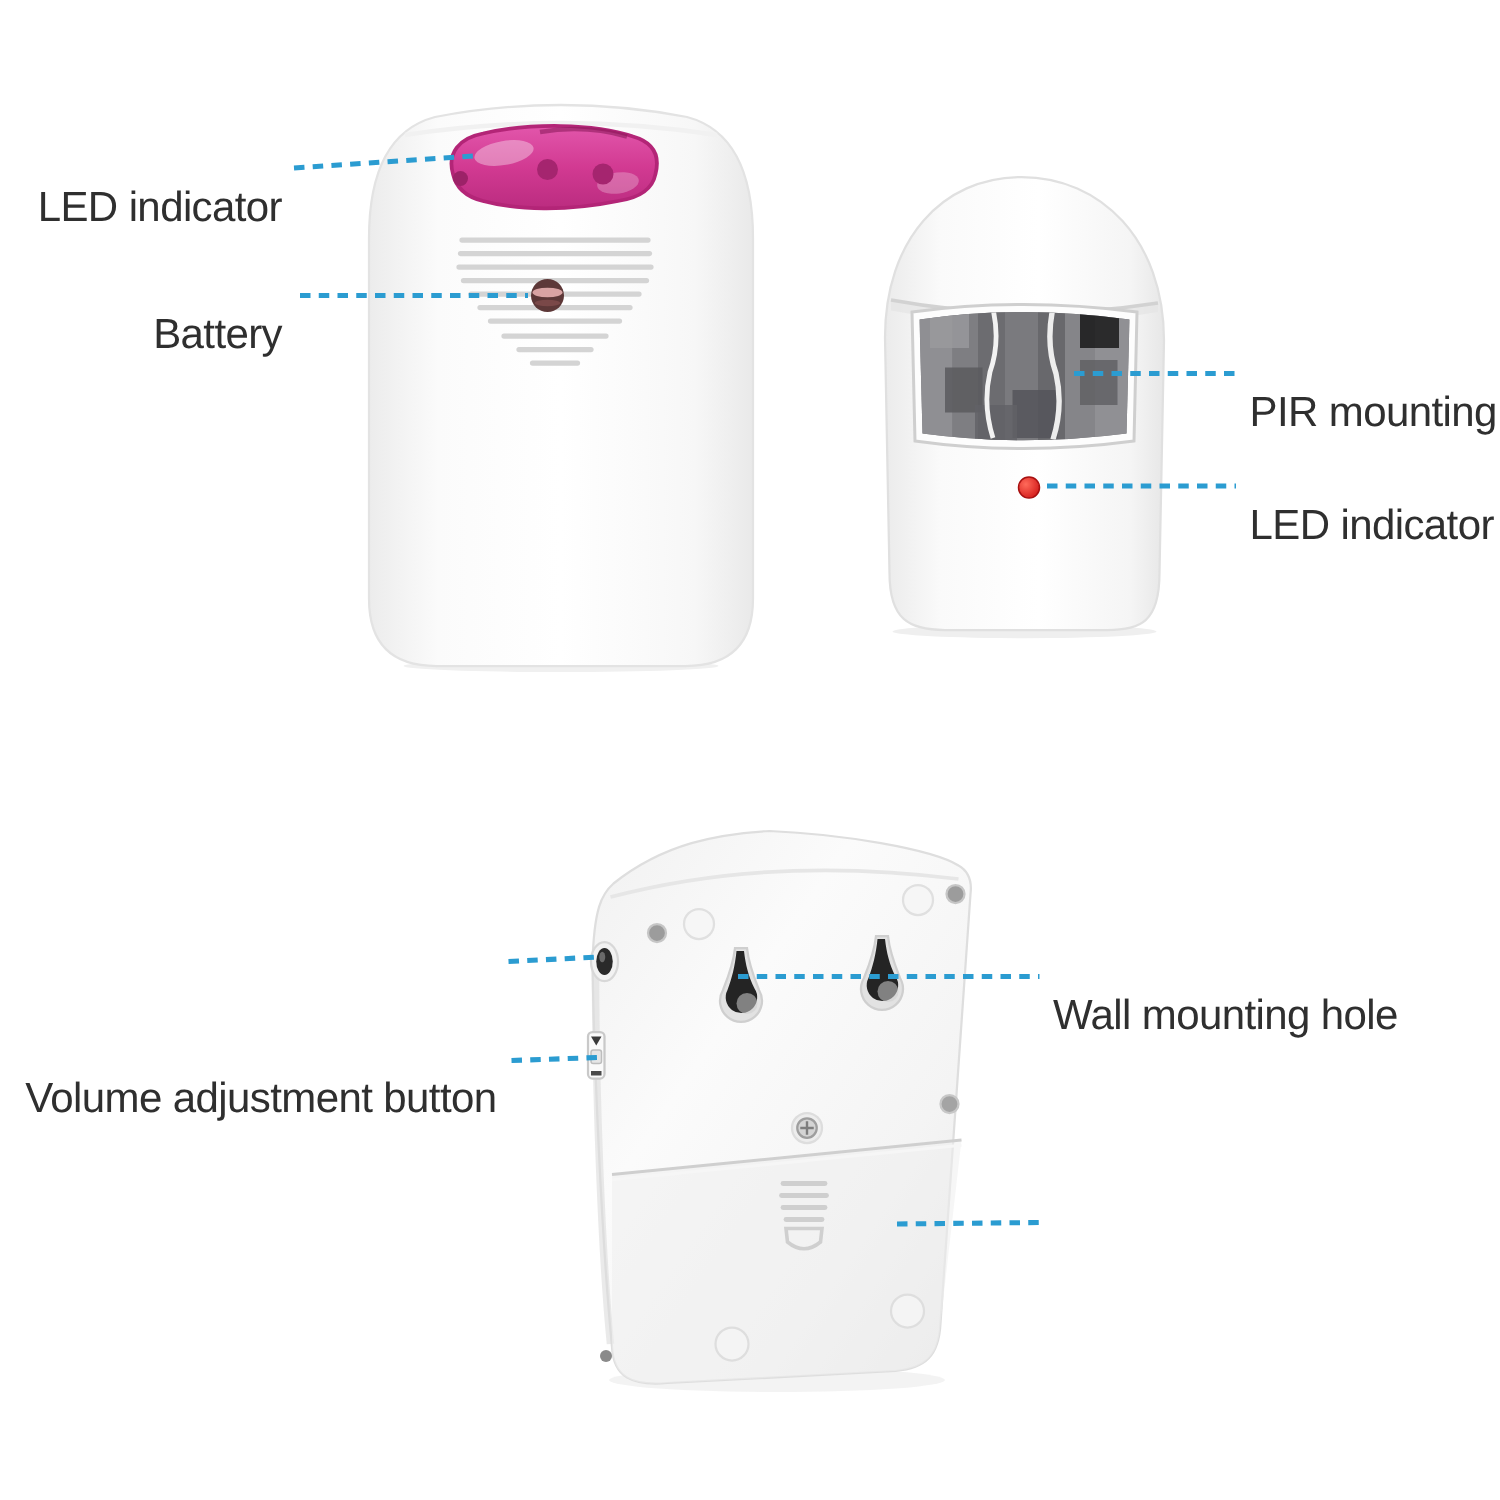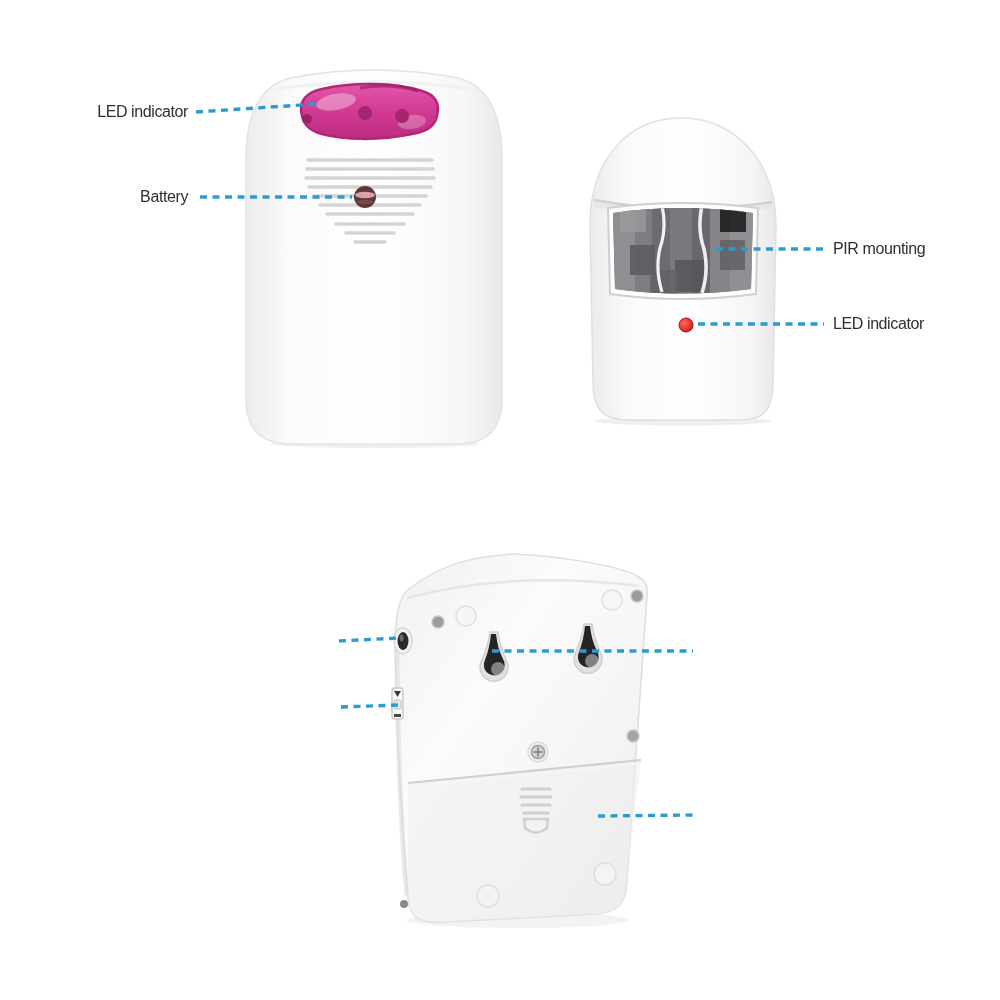--- a/index.html
+++ b/index.html
@@ -2,22 +2,22 @@
 <html style="--leader-color: #2B9CD1; --label-color: #2F2F2F;"><head>
 <meta charset="utf-8">
 <style>
   html,body { margin:0; padding:0; background:#ffffff; }
   .canvas {
     position:relative; width:1000px; height:1000px; background:#ffffff;
     overflow:hidden; font-family:"Liberation Sans", sans-serif;
   }
   .device { position:absolute; }
   .label {
-    position:absolute; font-size:16px; line-height:30px; letter-spacing:-0.4px;
-    color:var(--label-color,#2f2f2f); white-space:nowrap;
+    position:absolute; font-size:28px; line-height:30px; letter-spacing:-0.4px;
+    color:var(--label-color,#2f2f2f); white-space:nowrap;margin-top:26px;
   }
   .label.ra { text-align:right; }
   .leaders { position:absolute; left:0; top:0; width:1000px; height:1000px; pointer-events:none; }
   .leaders line {
     stroke:var(--leader-color,#2B9CD1); stroke-width:3.4; stroke-dasharray:7 5.5;
   }
 </style>
 </head>
 <body>
 
@@ -193,14 +193,16 @@
     <line x1="339" y1="641" x2="399" y2="638"></line>
     <line x1="341" y1="707" x2="399" y2="705"></line>
     <line x1="492" y1="651" x2="693" y2="651"></line>
     <line x1="598" y1="816" x2="693" y2="815"></line>
   </svg>
 
   <div class="label ra" style="right:812px;top:97px">LED indicator</div>
   <div class="label ra" style="right:812px;top:182px">Battery</div>
   <div class="label" style="left:833px;top:234px">PIR mounting</div>
   <div class="label" style="left:833px;top:309px">LED indicator</div>
+  <div class="label ra" style="right:669px;top:691px">Volume adjustment button</div>
+  <div class="label" style="left:702px;top:636px">Wall mounting hole</div>
 
 </div>
 
 </body></html>

